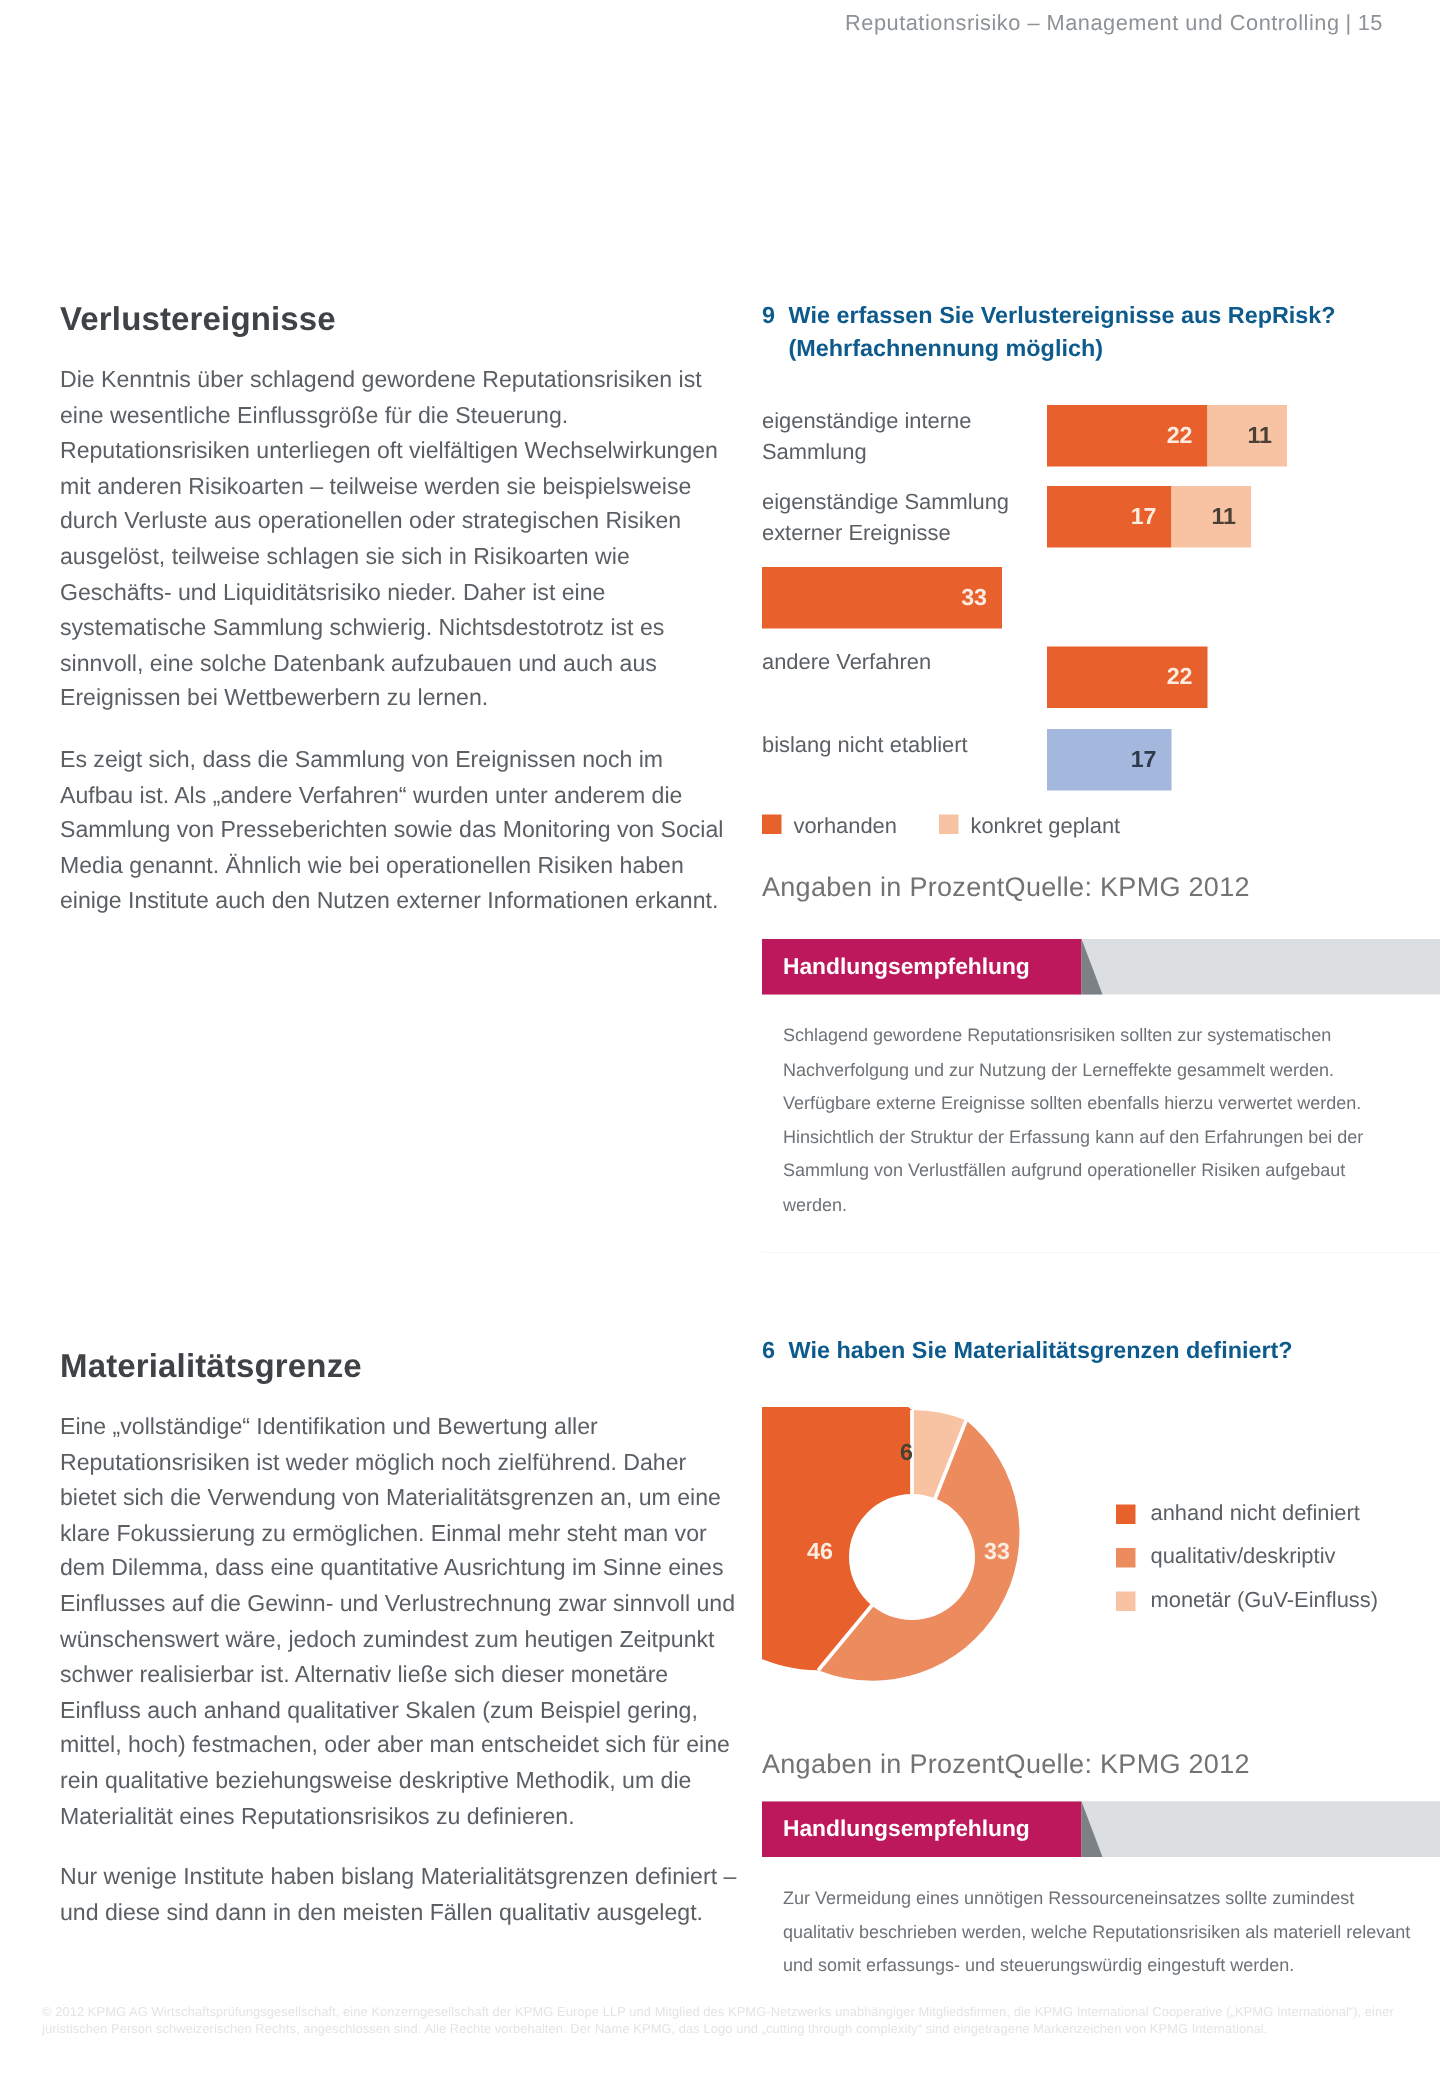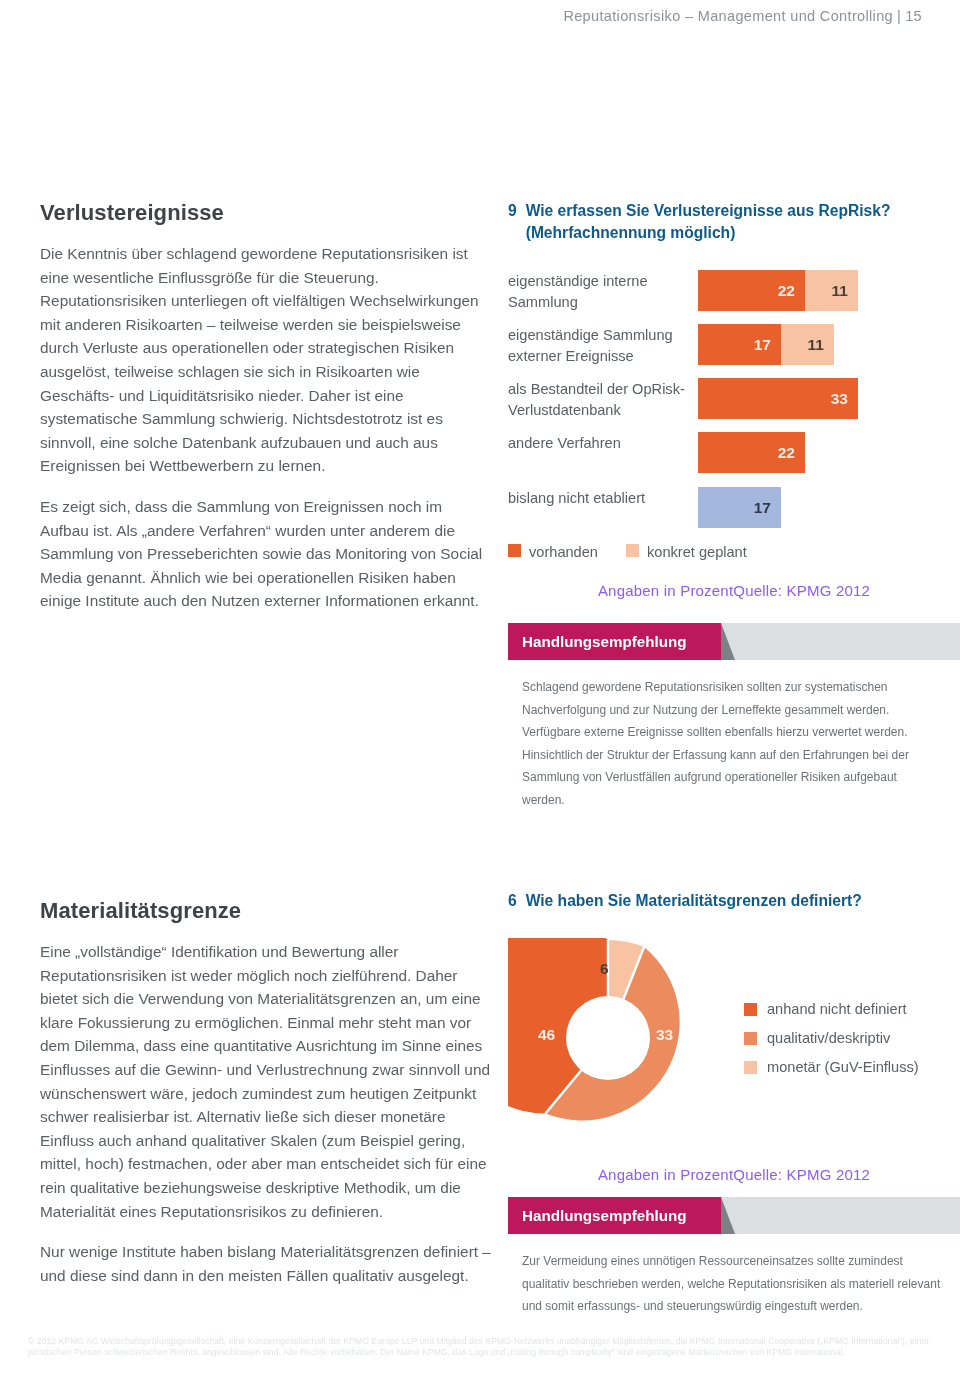--- a/index.html
+++ b/index.html
@@ -78,22 +78,22 @@
     margin-top:16px; margin-left:0px;
     font-size:14.6px; color:#5a5f63;
   }
   .legend .item{display:flex; align-items:flex-start; gap:8px; margin-right:18px;}
   .swatch{width:13px;height:13px;display:inline-block;}
   .sw-main{background:#e8602c;}
   .sw-plan{background:#f8c3a3;}
   .sw-mid{background:#ec8b5e;}
 
   .srcline{
-    display:flex; justify-content:center;
-    font-size:15px; color:#8b5cf6; letter-spacing:.2px;
+    display:flex; justify-content:flex-start;
+    font-size:18px; color:#737373; letter-spacing:.2px;
     margin-top:22px;
   }
 
   
   .rec{margin-top:24px; position:relative;}
   .rec-tab{
     position:relative; display:inline-block;
     background:#be185d; color:#ffffff;
     font-weight:bold; font-size:15.2px;
     padding:9px 34px 9px 14px;
@@ -179,21 +179,20 @@
 
       <div class="barrow">
         <div class="cat">eigenständige Sammlung externer Ereignisse</div>
         <div class="track">
           <div class="seg s-main" style="left:0px;width:83px;">17</div>
           <div class="seg s-plan" style="left:83px;width:53px;">11</div>
         </div>
       </div>
 
       <div class="barrow">
-        <div class="cat">als Bestandteil der OpRisk-Verlustdatenbank</div>
         <div class="track">
           <div class="seg s-main" style="left:0px;width:160px;">33</div>
         </div>
       </div>
 
       <div class="barrow">
         <div class="cat">andere Verfahren</div>
         <div class="track">
           <div class="seg s-main" style="left:0px;width:107px;">22</div>
         </div>

